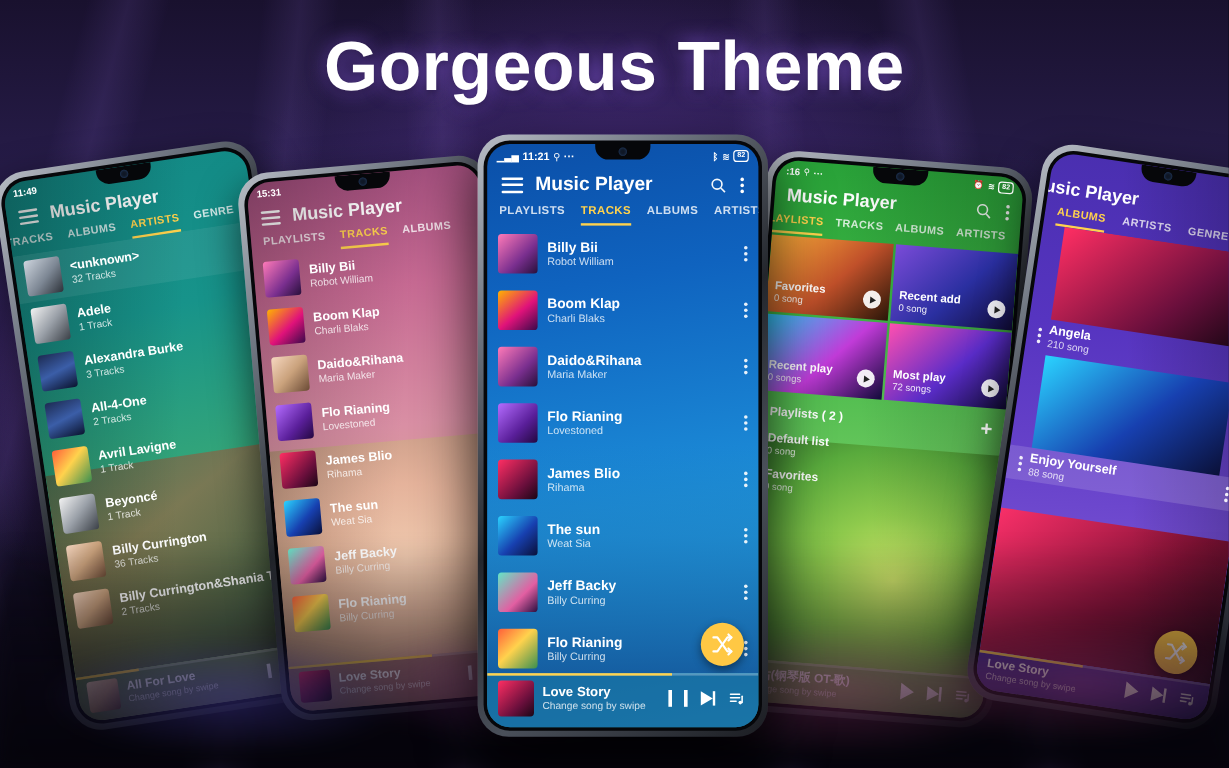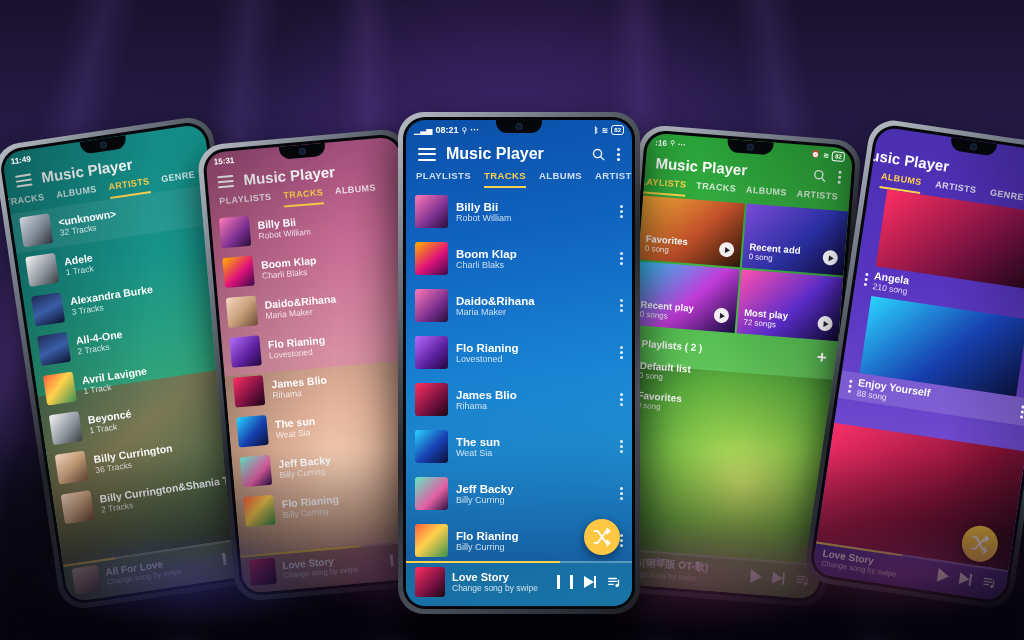--- a/index.html
+++ b/index.html
@@ -165,20 +165,21 @@
   #p4 .dim{background:linear-gradient(260deg,rgba(0,0,0,.22),rgba(0,0,0,0) 55%);}
   #p5 .dim{background:linear-gradient(260deg,rgba(0,0,0,.30),rgba(0,0,0,0) 50%);}
 </style>
 </head>
 <body>
 
 <div class="stage">
   <div class="bg"></div>
   <div class="bg-beams"></div>
 
+  <div class="title">Gorgeous Theme</div>
 
   <div class="phone" id="p1">
     <div class="bezel">
       <div class="screen">
         <div class="notch"></div>
         <div class="statusbar">
           <div class="sb-left">
             <span>11:49</span>
           </div>
           <div class="sb-right"></div>
@@ -376,21 +377,21 @@
     </div>
   </div>
 
   <div class="phone" id="p3">
     <div class="bezel">
       <div class="screen">
         <div class="notch"></div>
         <div class="statusbar" style="height:17px;font-size:9px;">
           <div class="sb-left">
             <span style="font-size:8px;">▁▃▅</span>
-            <span>08:21</span>
+            <span>11:21</span>
             <span style="font-size:8px;">⚲</span>
             <span style="font-size:9px;">···</span>
           </div>
           <div class="sb-right">
             <span style="font-size:8px;">ᛒ</span>
             <span style="font-size:8px;">≋</span>
             <span class="batt">82</span>
           </div>
         </div>
         <div class="appbar" style="padding:8px 12px 5px;">

